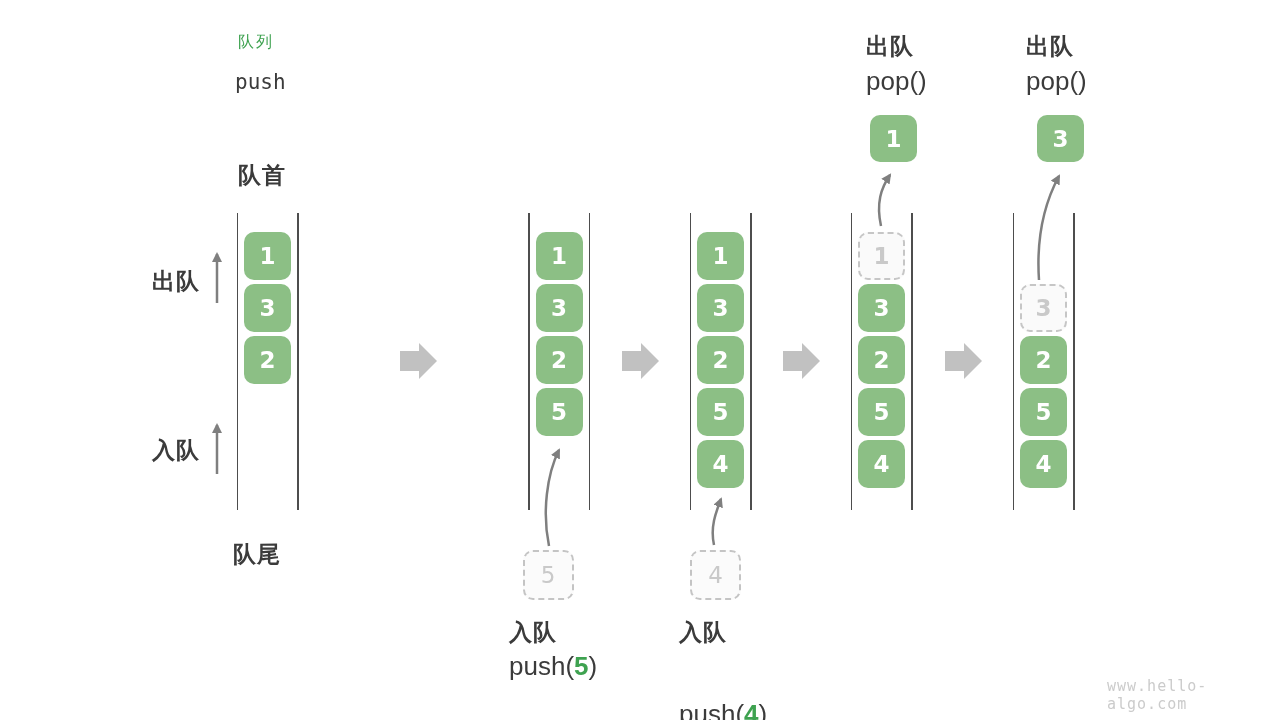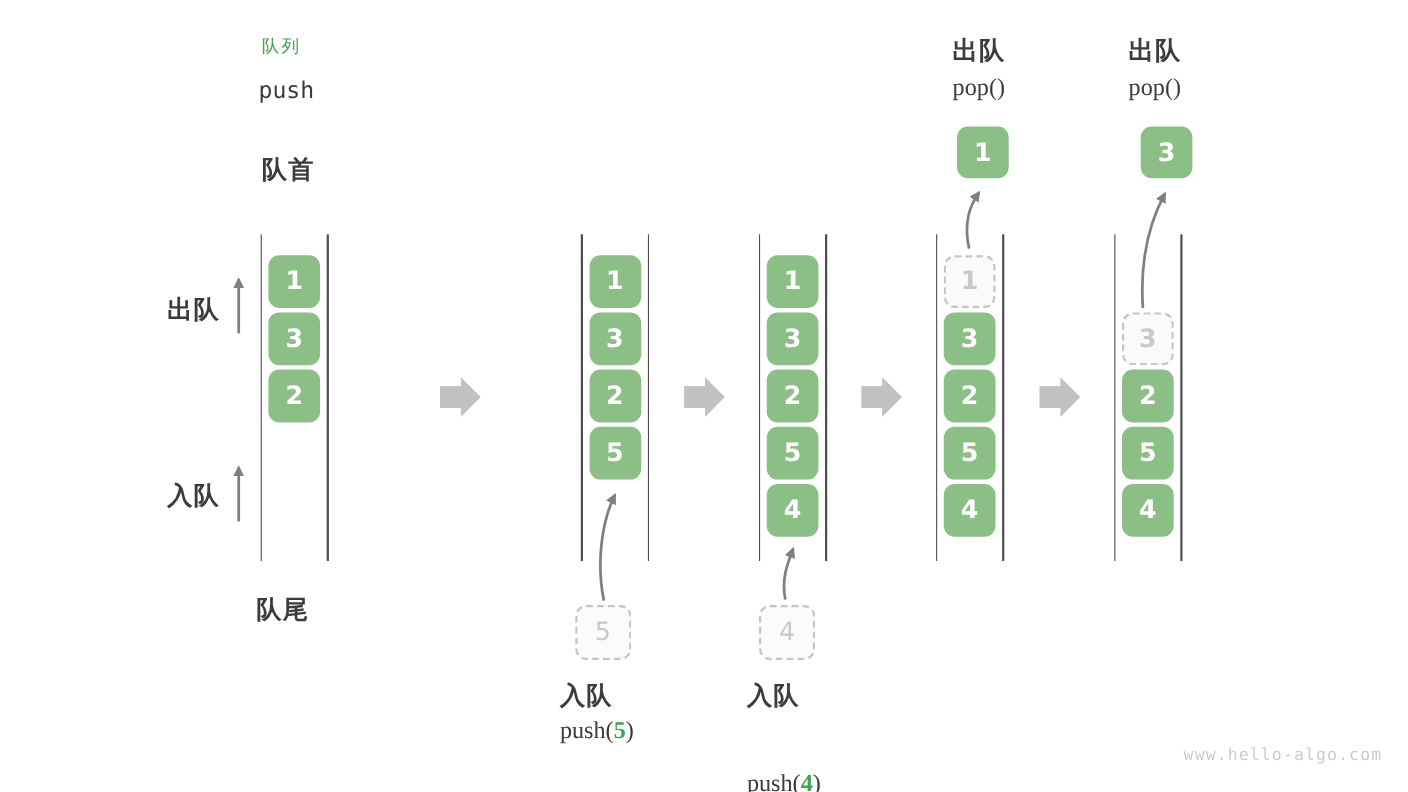--- a/index.html
+++ b/index.html
@@ -2,21 +2,21 @@
 <html><head>
 <meta charset="utf-8">
 <style>
   html,body{margin:0;padding:0;background:#fff;}
   .canvas{
     position:relative;width:1280px;height:720px;background:#ffffff;overflow:hidden;
     font-family:"Liberation Sans","DejaVu Sans",sans-serif;
   }
   .abs{position:absolute;}
   .zh{font-weight:700;color:#3b3b3b;font-size:23px;letter-spacing:1px;white-space:nowrap;}
-  .code{font-family:Liberation Serif, serif;font-size:22px;color:#3b3b3b;white-space:nowrap;}
+  .code{font-family:Liberation Sans, sans-serif;font-size:26px;color:#3b3b3b;white-space:nowrap;}
   .code .arg{color:#3ea250;font-weight:700;}
   .title-zh{font-size:16px;font-weight:400;color:#3ea250;letter-spacing:2px;}
   .title-en{font-family:"DejaVu Sans Mono",monospace;font-size:21px;color:#3b3b3b;}
   .wall{position:absolute;width:1.5px;background:#4d4d4d;}
   .box{
     position:absolute;width:47px;height:48px;border-radius:10px;box-sizing:border-box;
     display:flex;align-items:center;justify-content:center;
     font-size:23px;font-weight:700;font-family:"DejaVu Sans",sans-serif;
   }
   .box.green{background:#8cbf85;color:#ffffff;}
@@ -48,21 +48,21 @@
     <path d="M549,546 C542,512 547,474 559,450" stroke="#7f7f7f" stroke-width="2.5" fill="none" marker-end="url(#ah)"></path>
     <path d="M714,545 C710,527 716,512 721,499" stroke="#7f7f7f" stroke-width="2.5" fill="none" marker-end="url(#ah)"></path>
 
     <path d="M881,226 C876,203 881,188 890,175" stroke="#7f7f7f" stroke-width="2.5" fill="none" marker-end="url(#ah)"></path>
     <path d="M1039,280 C1036,235 1045,202 1059,176" stroke="#7f7f7f" stroke-width="2.5" fill="none" marker-end="url(#ah)"></path>
   </svg>
 
   <div class="abs title-zh" style="left:238px;top:32px;">队列</div>
   <div class="abs title-en" style="left:235px;top:70px;">push</div>
 
-  <div class="abs zh" style="left:238px;top:139px;">队首</div>
+  <div class="abs zh" style="left:238px;top:160px;">队首</div>
   <div class="abs zh" style="left:233px;top:539px;">队尾</div>
   <div class="abs zh" style="left:152px;top:266px;">出队</div>
   <div class="abs zh" style="left:152px;top:435px;">入队</div>
 
   <div id="columns">
       <div>
         <div class="wall" style="left: 236.5px; top: 213px; height: 297px;"></div>
         <div class="wall" style="left: 297px; top: 213px; height: 297px;"></div>
         <div class="box green" style="left: 244px; top: 232px;">1</div>
         <div class="box green" style="left: 244px; top: 284px;">3</div>
@@ -109,14 +109,14 @@
         <div class="box ghost" style="left: 1020px; top: 284px;">3</div>
         <div class="box green" style="left: 1020px; top: 336px;">2</div>
         <div class="box green" style="left: 1020px; top: 388px;">5</div>
         <div class="box green" style="left: 1020px; top: 440px;">4</div>
         <div class="box green" style="left: 1037px; top: 115px; height: 47px;">3</div>
         <div class="abs zh" style="left: 1026px; top: 31px;">出队</div>
         <div class="abs code" style="left: 1026px; top: 66px;">pop()</div>
       </div>
     </div>
 
-  <div class="abs watermark" style="left:1076px;top:677px;">www.hello-algo.com</div>
+  <div class="abs watermark" style="left:1107px;top:677px;">www.hello-algo.com</div>
 </div>
 
 </body></html>

